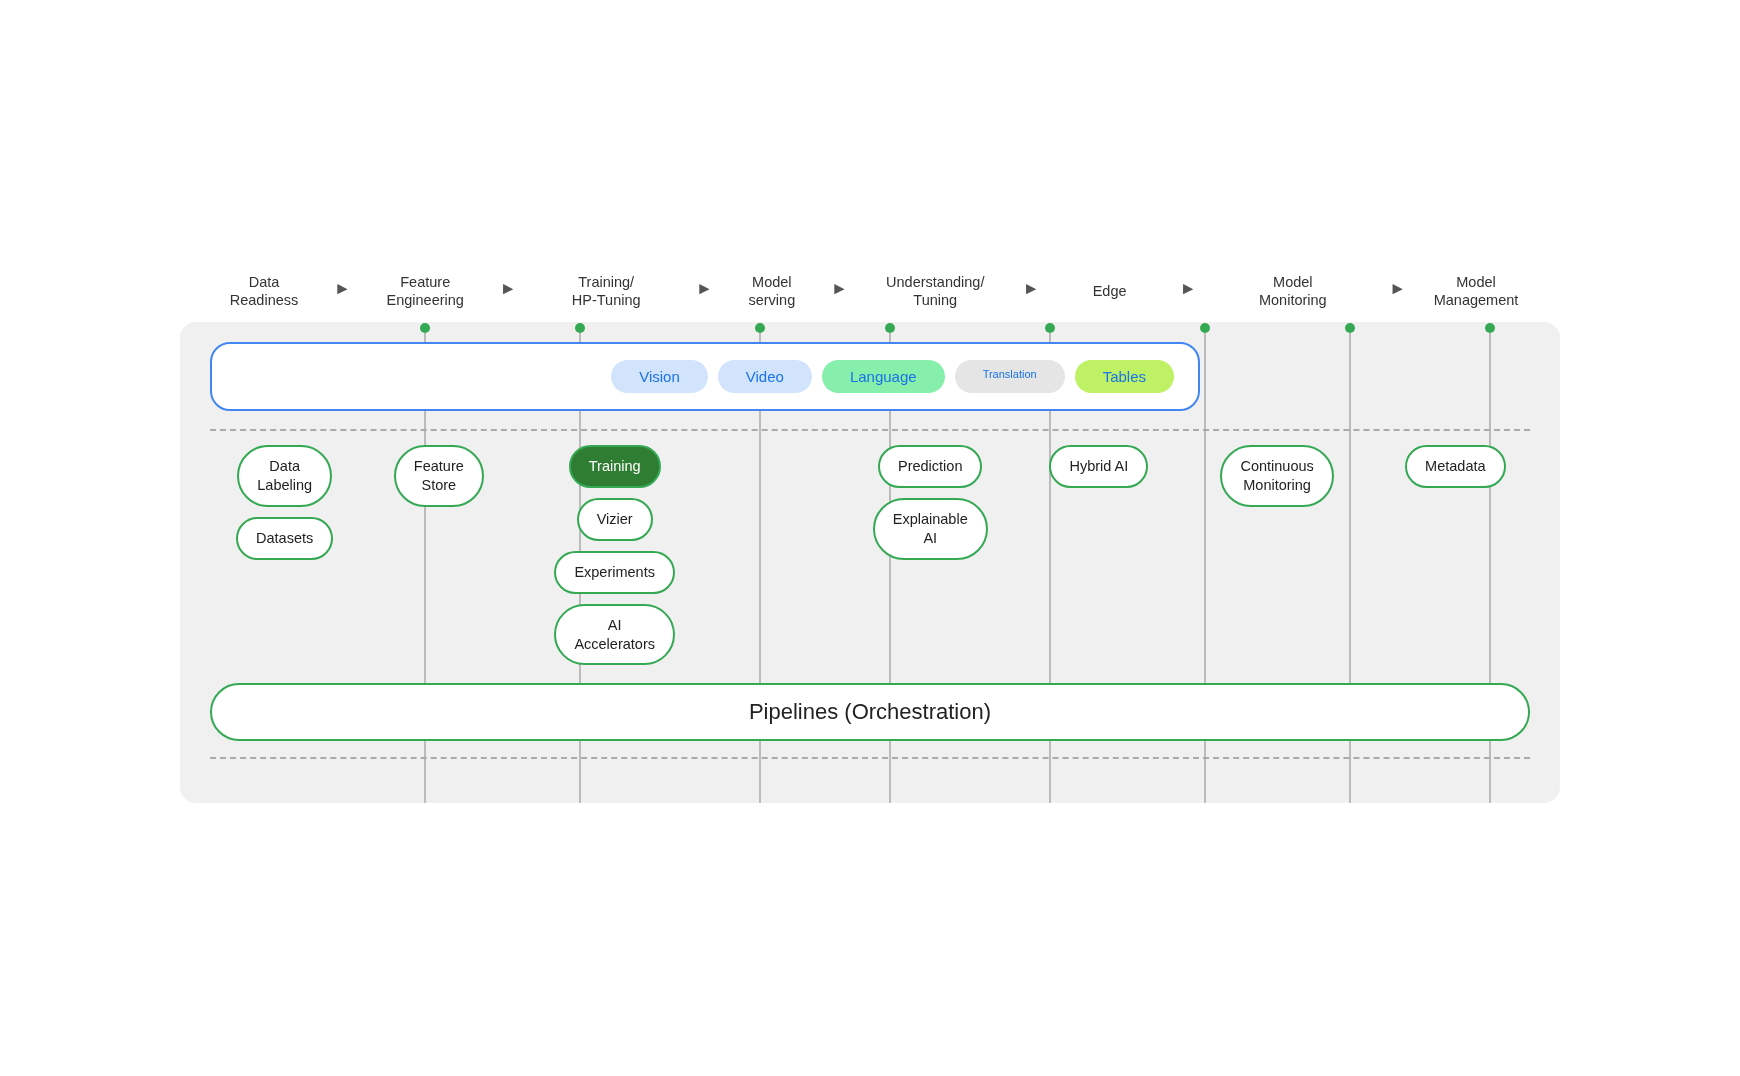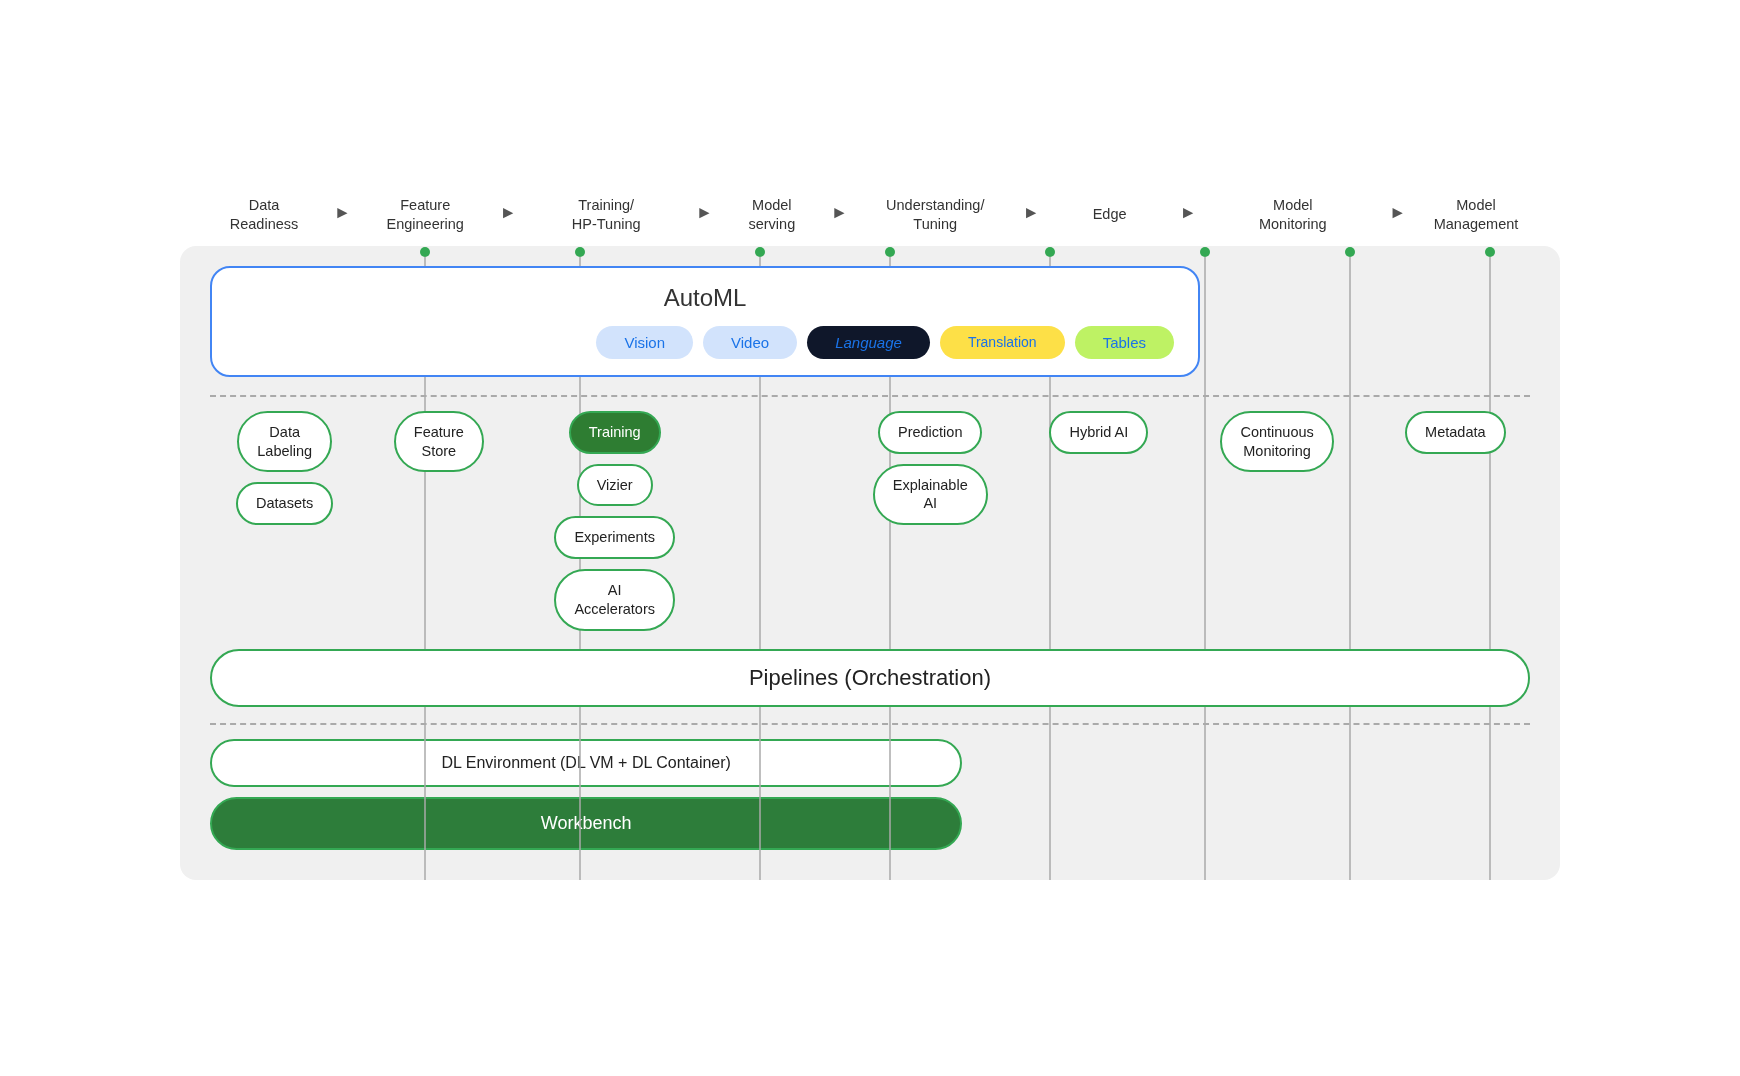--- a/index.html
+++ b/index.html
@@ -213,26 +213,25 @@
       <circle cx="1025" cy="6" r="5" fill="#34a853"></circle>
       <line x1="1025" y1="11" x2="1025" y2="100%" stroke="#aaa" stroke-width="1.5"></line>
       <circle cx="1170" cy="6" r="5" fill="#34a853"></circle>
       <line x1="1170" y1="11" x2="1170" y2="100%" stroke="#aaa" stroke-width="1.5"></line>
       <circle cx="1310" cy="6" r="5" fill="#34a853"></circle>
       <line x1="1310" y1="11" x2="1310" y2="100%" stroke="#aaa" stroke-width="1.5"></line>
     </svg>
 
     <div style="position:relative; margin-bottom:18px;">
       <div style="border:2.5px solid #4285F4; border-radius:20px; background:#fff; padding:16px 24px 16px 24px; width:75%;">
-        <div style="font-size:24px; color:#333; text-align:center; margin-bottom:14px;">AutoML</div>
         <div style="display:flex; gap:10px; justify-content:flex-end; flex-wrap:wrap;">
           <div style="background:#d2e3fc; border-radius:50px; padding:8px 28px; color:#1a73e8; font-size:15px;">Vision</div>
           <div style="background:#d2e3fc; border-radius:50px; padding:8px 28px; color:#1a73e8; font-size:15px;">Video</div>
-          <div style="background:#0f172a; border-radius:50px; padding:8px 28px; color:#1a73e8; font-size:15px;font-style:italic;">Language</div>
-          <div style="background:#fde047; border-radius:50px; padding:8px 28px; color:#1a73e8; font-size:14px;">Translation</div>
+          <div style="background:#86efac; border-radius:50px; padding:8px 28px; color:#1a73e8; font-size:15px;">Language</div>
+          <div style="background:#e5e5e5; border-radius:50px; padding:8px 28px; color:#1a73e8; font-size:11px;">Translation</div>
           <div style="background:#bef264; border-radius:50px; padding:8px 28px; color:#1a73e8; font-size:15px;">Tables</div>
         </div>
       </div>
     </div>
 
     <hr class="dashed-sep">
 
     <div class="diagram-inner">
 
       <div style="display:flex; align-items:flex-start; gap:0; margin-bottom:12px;">
@@ -277,19 +276,15 @@
           <div class="chip">Metadata</div>
         </div>
 
       </div>
 
       <div class="pipelines-bar">Pipelines (Orchestration)</div>
     </div>
 
     <hr class="dashed-sep" style="margin-top:16px;">
 
-    <div class="dl-section">
-      <div class="dl-env-bar">DL Environment (DL VM + DL Container)</div>
-      <div class="workbench-bar">Workbench</div>
-    </div>
 
   </div>
 </div>
 
 </body></html>

